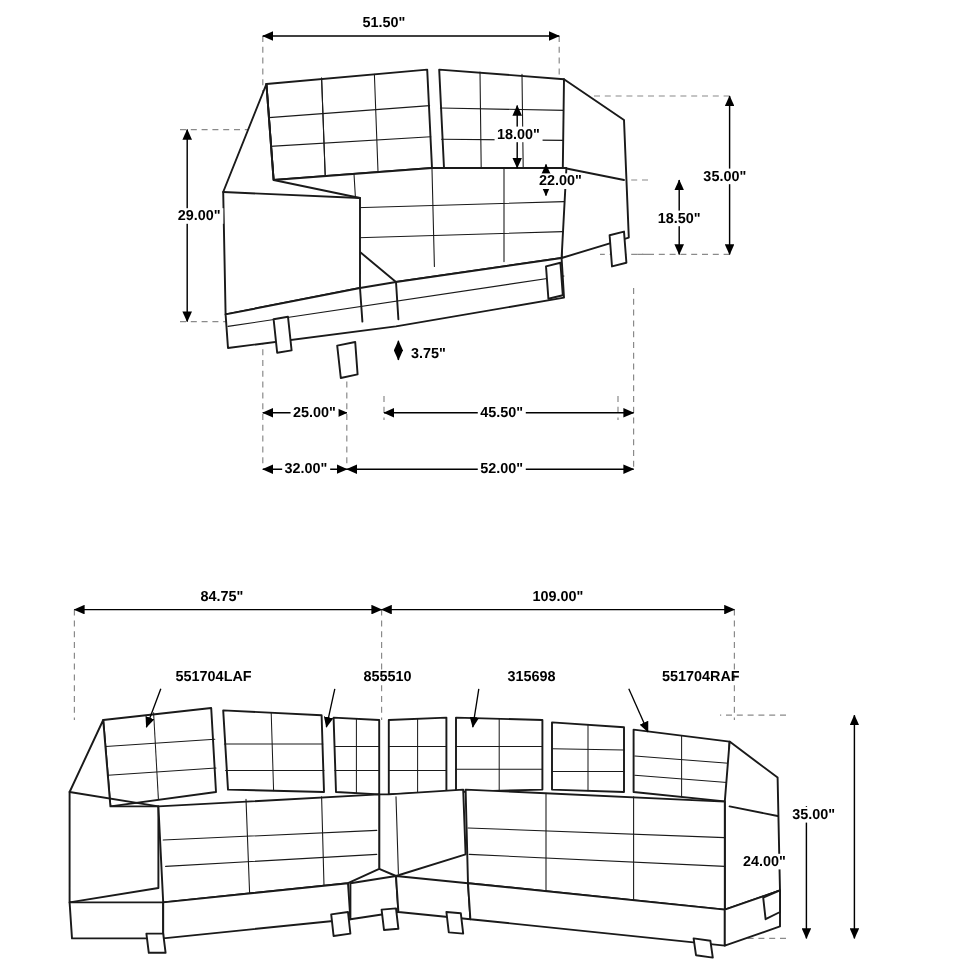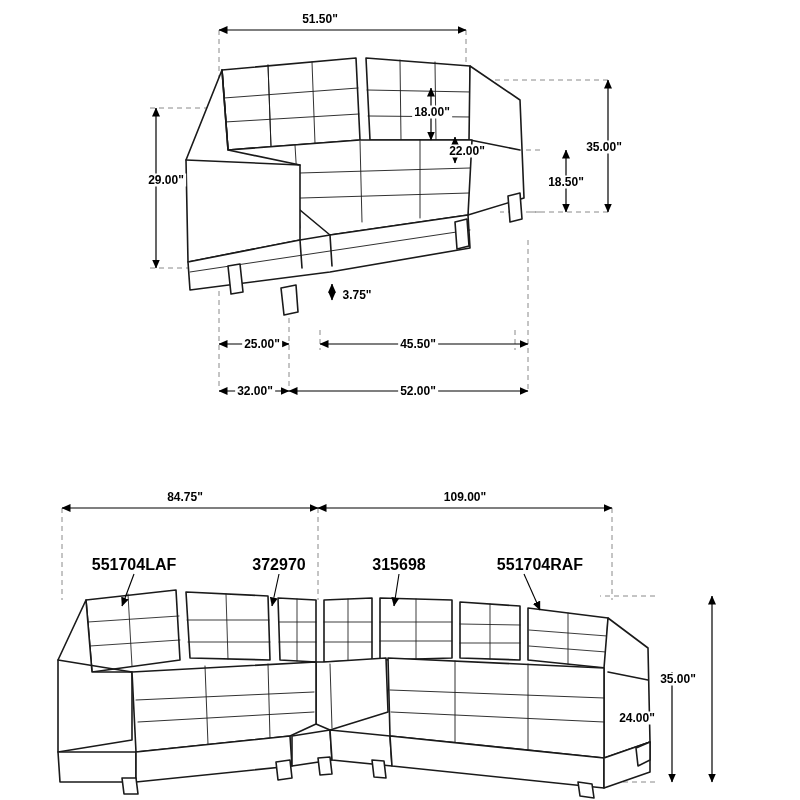--- a/index.html
+++ b/index.html
@@ -36,25 +36,26 @@
     white-space: nowrap;
     background: #fff;
     padding: 0 2px;
     line-height: 13px;
     transform: translate(-50%, -50%);
   }
   .partlabel {
     position: absolute;
     font-family: "Liberation Sans", sans-serif;
     font-weight: bold;
-    font-size: 16px;
+    font-size: 12px;
     color: #000;
     white-space: nowrap;
     line-height: 13px;
     transform: translate(-50%, -50%);
+    margin-left: 44px;
   }
 </style>
 </head>
 <body>
 
 <div id="stage">
 
   <svg class="diagram" viewBox="0 0 800 800">
     <defs>
       <marker id="arrEnd" markerWidth="9" markerHeight="8" refX="8.5" refY="4" orient="auto" markerUnits="userSpaceOnUse">
@@ -254,17 +255,17 @@
   <div class="dimlabel" style="left:418px; top:344px;">45.50"</div>
   <div class="dimlabel" style="left:255px; top:391px;">32.00"</div>
   <div class="dimlabel" style="left:418px; top:391px;">52.00"</div>
 
   <div class="dimlabel" style="left:185px; top:497px;">84.75"</div>
   <div class="dimlabel" style="left:465px; top:497px;">109.00"</div>
   <div class="dimlabel" style="left:678px; top:679px;">35.00"</div>
   <div class="dimlabel" style="left:637px; top:718px;">24.00"</div>
 
   <div class="partlabel" style="left:134px; top:564px;">551704LAF</div>
-  <div class="partlabel" style="left:279px; top:564px;">372970</div>
+  <div class="partlabel" style="left:279px; top:564px;">855510</div>
   <div class="partlabel" style="left:399px; top:564px;">315698</div>
   <div class="partlabel" style="left:540px; top:564px;">551704RAF</div>
 
 </div>
 
 </body></html>

